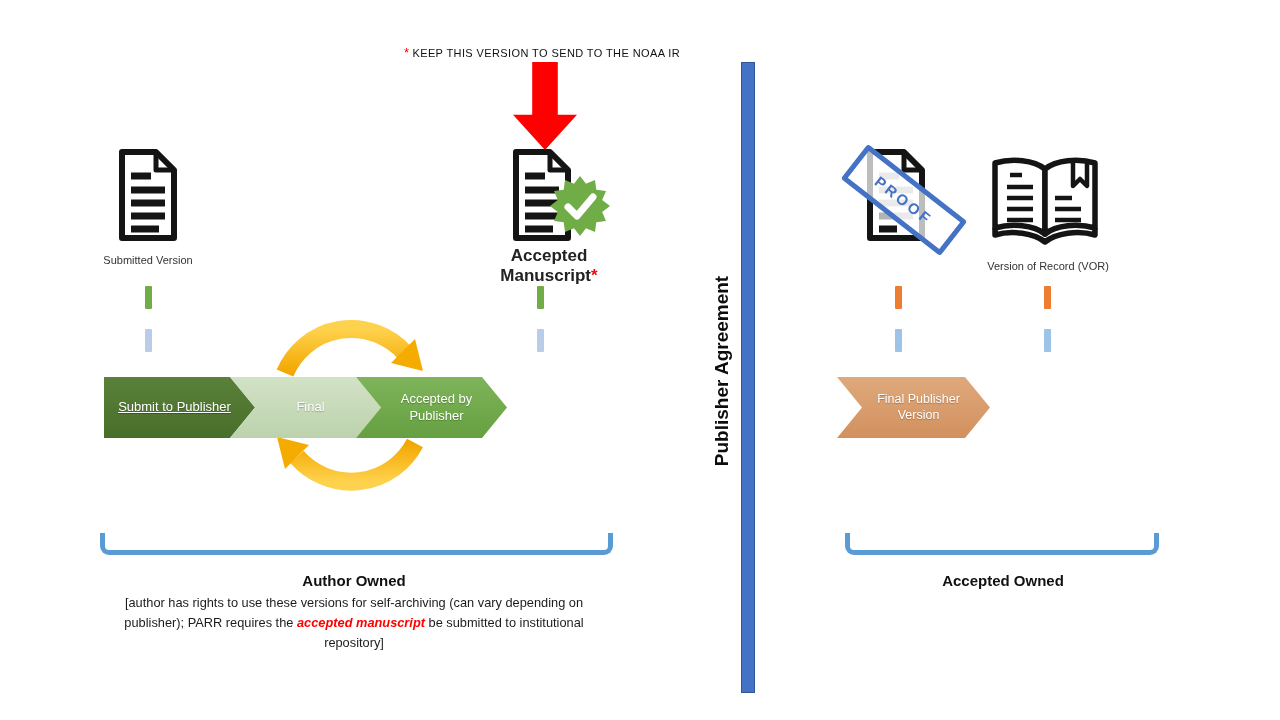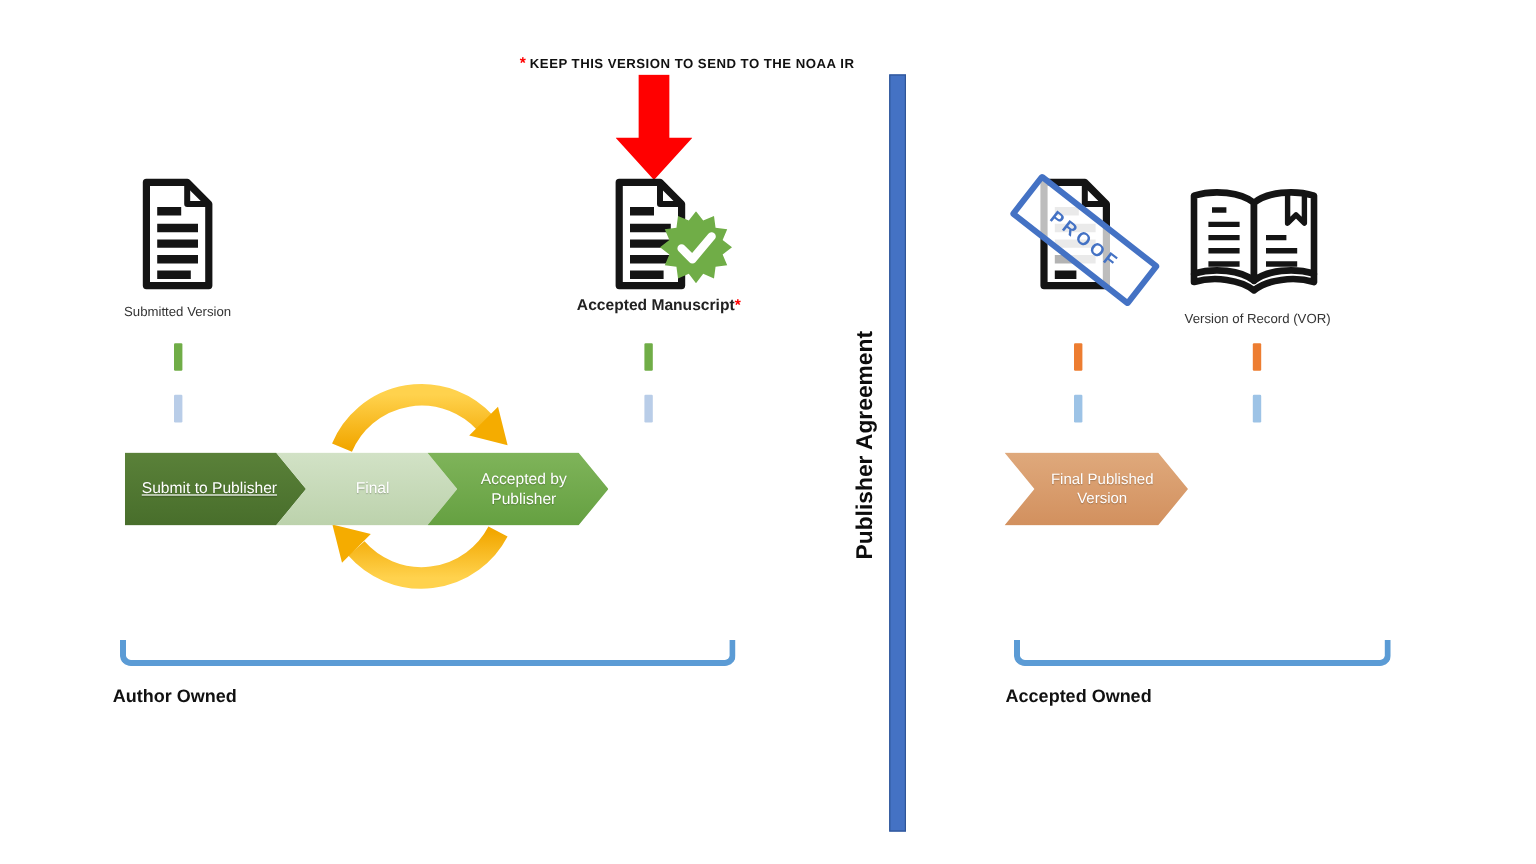--- a/index.html
+++ b/index.html
@@ -3,31 +3,31 @@
 <meta charset="utf-8">
 <style>
   html,body{margin:0;padding:0;}
   body{
     width:1280px;height:720px;position:relative;background:#ffffff;
     font-family:"Liberation Sans", sans-serif;color:#1f1f1f;overflow:hidden;
   }
   .abs{position:absolute;}
 
   
-  .top-note{left:372px;top:45px;width:340px;text-align:right;
-    font-size:11px;font-weight:bold;letter-spacing:.4px;color:#111;}
+  .top-note{left:372px;top:45px;width:340px;text-align:center;
+    font-size:11px;font-weight:normal;letter-spacing:.4px;color:#111;}
   .top-note .star{color:#ff0000;font-size:13px;margin-right:3px;}
 
   
   .red-arrow{left:513px;top:62px;width:64px;height:88px;background:#ff0000;
     clip-path:polygon(30% 0,70% 0,70% 60%,100% 60%,50% 100%,0 60%,30% 60%);}
 
   
   .icon-label{font-size:11px;color:#333;text-align:center;}
-  .icon-label.bold{font-weight:bold;color:#222;font-size:13px;}
+  .icon-label.bold{font-weight:bold;color:#222;font-size:17px;}
   .icon-label .star{color:#ff0000;font-weight:bold;}
 
   
   .proof-banner{left:841px;top:178px;width:116px;height:34px;
     border:5px solid #4472c4;border-radius:3px;background:rgba(255,255,255,.72);
     transform:rotate(38deg);display:flex;align-items:center;justify-content:center;
     color:#4472c4;font-weight:bold;font-size:15px;letter-spacing:3px;}
 
   
   .dash{width:7px;height:23px;border-radius:1px;}
@@ -68,21 +68,21 @@
     text-align:center;font-size:19px;font-weight:bold;color:#0d0d0d;
     transform:rotate(-90deg);white-space:nowrap;}
 
   
   .bracket{height:22px;border-left:5px solid #5b9bd5;border-right:5px solid #5b9bd5;
     border-bottom:5px solid #5b9bd5;border-radius:0 0 9px 9px;box-sizing:border-box;}
   .bracket-left{left:100px;top:533px;width:513px;}
   .bracket-right{left:845px;top:533px;width:314px;}
 
   
-  .own-title{font-size:15px;font-weight:bold;color:#111;}
+  .own-title{font-size:15px;font-weight:bold;color:#111;text-align:center;}
   .own-note{font-size:12.8px;color:#1c1c1c;text-align:center;line-height:1.55;}
   .own-note .hl{color:#ff0000;font-weight:bold;font-style:italic;}
   .author-block{left:94px;top:572px;width:520px;}
   .author-block .own-note{width:486px;margin:4px auto 0;}
   .publisher-block{left:838px;top:572px;width:330px;}
   .publisher-block .own-note{width:318px;margin:4px auto 0;}
 </style>
 </head>
 <body>
 
@@ -190,29 +190,32 @@
   <div class="chev mid g3" style="width:151px;">
     <span>Final</span>
   </div>
   <div class="chev mid g4" style="width:151px;">
     <span>Accepted by Publisher</span>
   </div>
 </div>
 
 <div class="abs flow orange-flow">
   <div class="chev mid o2" style="width:153px;">
-    <span>Final Published Version</span>
+    <span>Final Publisher Version</span>
   </div>
 </div>
 
 <div class="abs divider-bar"></div>
 <div class="abs divider-label">Publisher Agreement</div>
 
 <div class="abs bracket bracket-left"></div>
 <div class="abs bracket bracket-right"></div>
 
 <div class="abs author-block">
   <div class="own-title">Author Owned</div>
+  <div class="own-note">
+    <span>[author has rights to use these versions for self-archiving (can vary depending on publisher); PARR requires the </span><span class="hl">accepted manuscript</span><span> be submitted to institutional repository]</span>
+  </div>
 </div>
 
 <div class="abs publisher-block">
   <div class="own-title">Accepted Owned</div>
 </div>
 
 </body></html>

